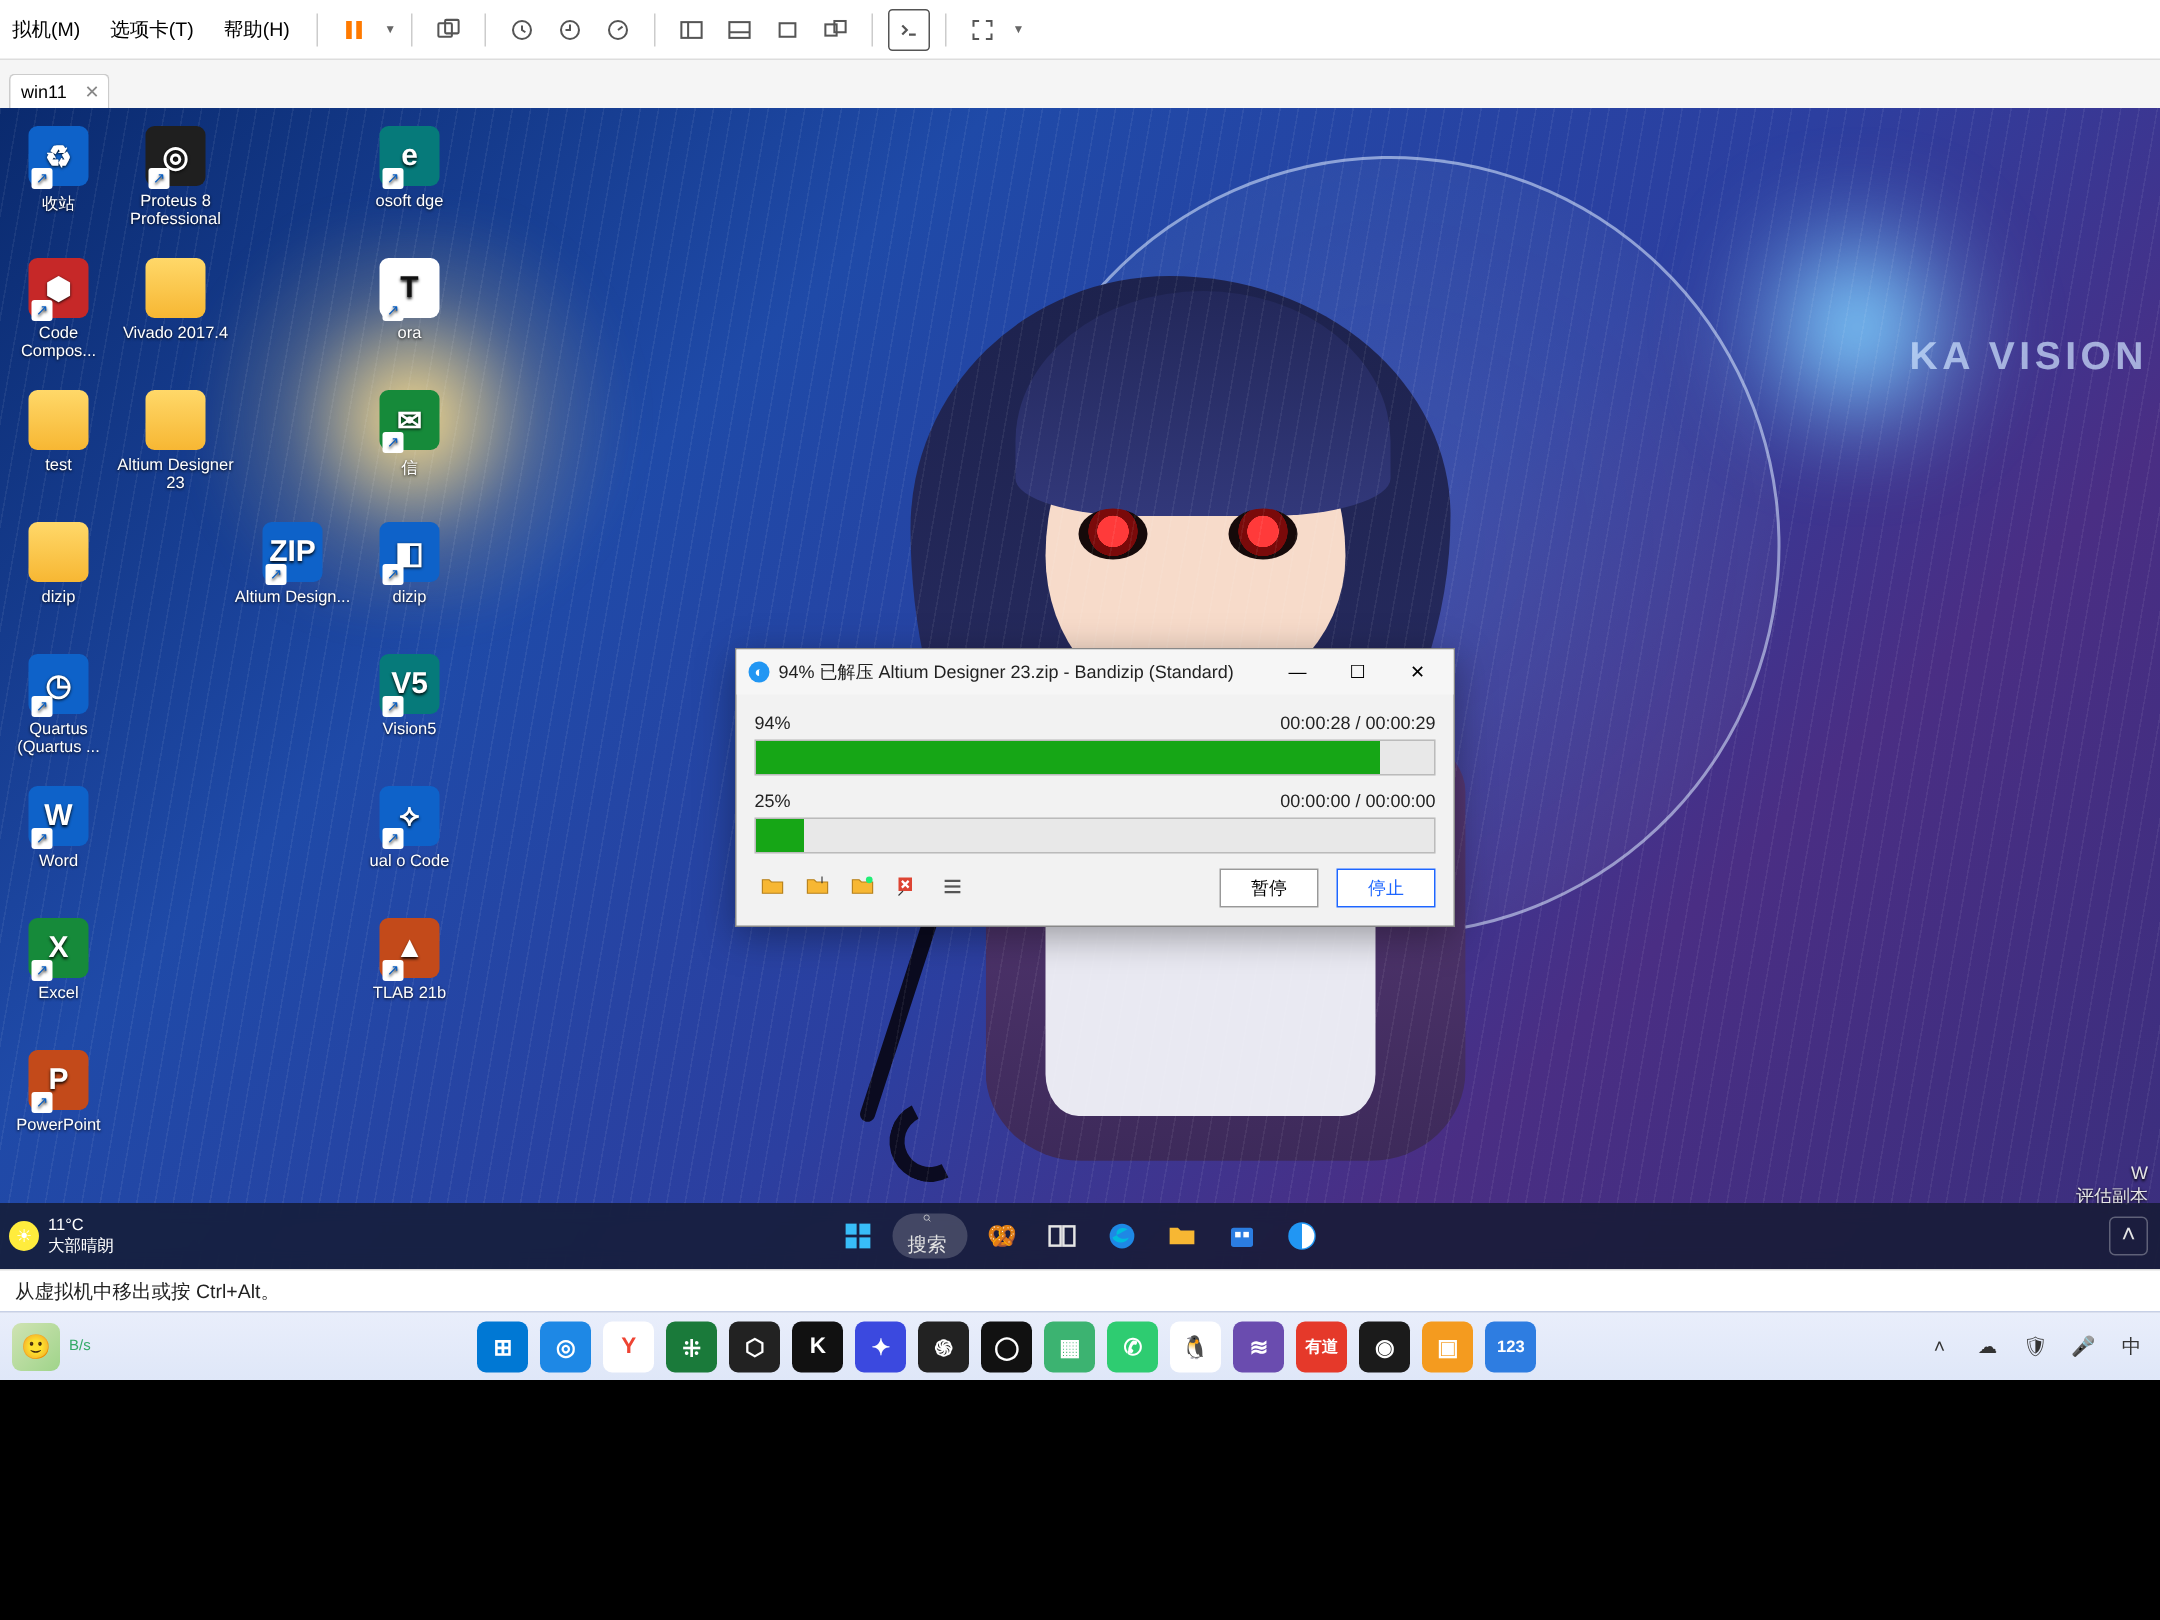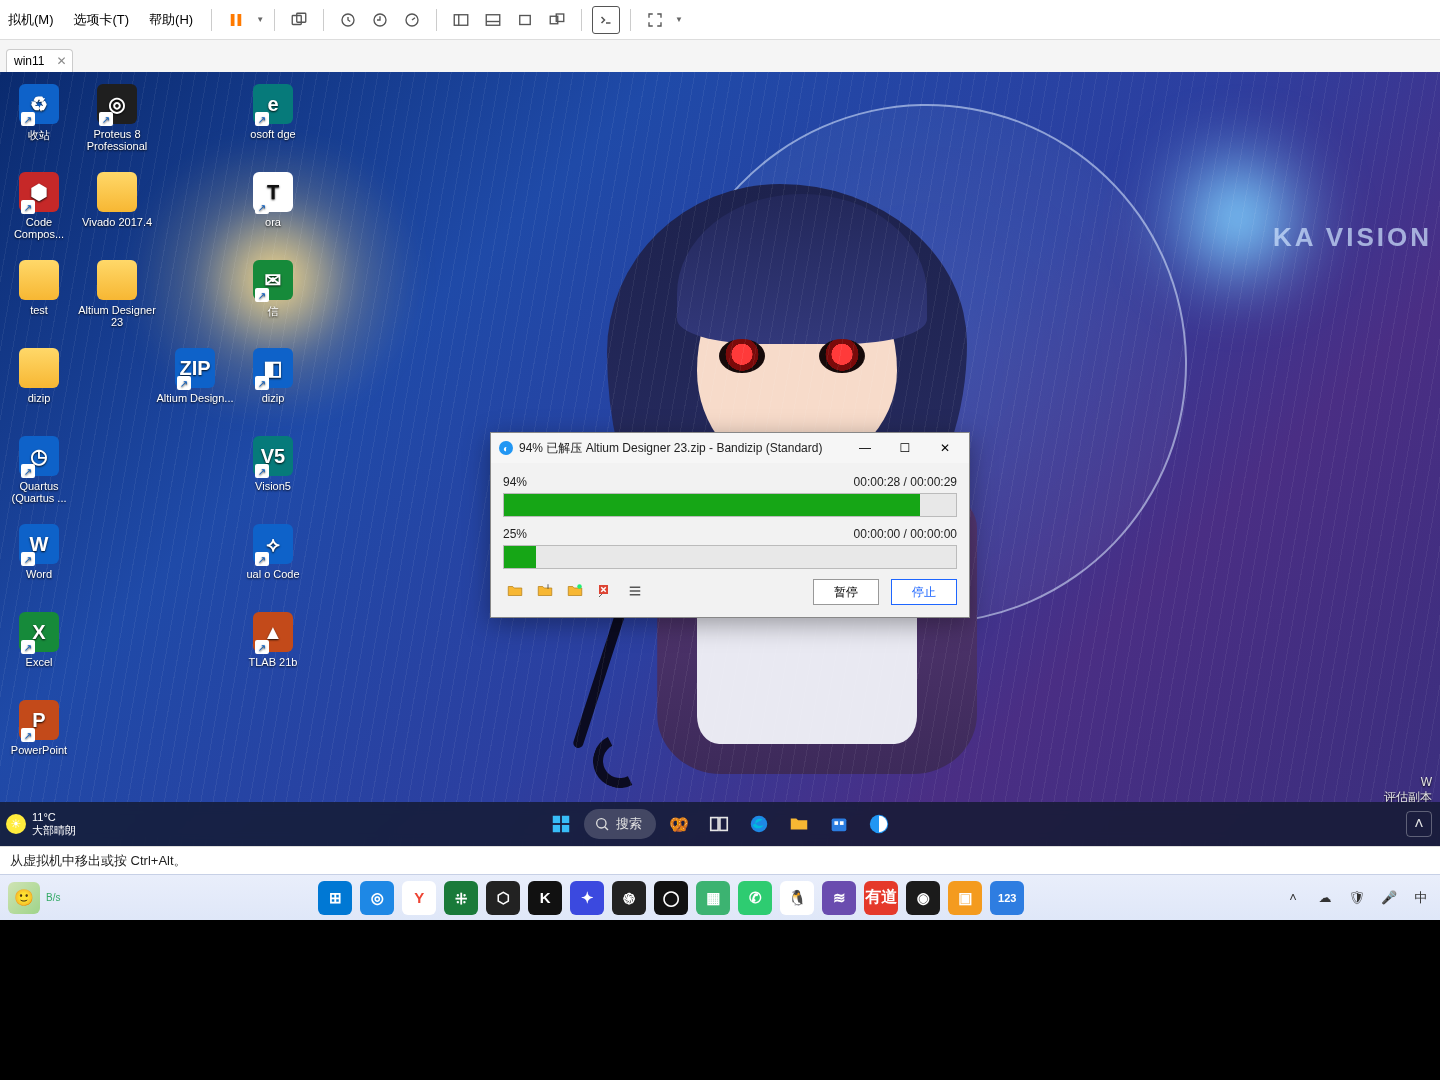--- a/index.html
+++ b/index.html
@@ -73,21 +73,21 @@
 .tool-ic svg{width:18px;height:18px;}
 .dlg-btn { margin-left: 6px; min-width: 66px; height: 26px; background: #fff; border: 1px solid #999; font-size: 12px; cursor: pointer; }
 .dlg-btn.primary { border-color: #1e66ff; color:#1e66ff;}
 .dlg-footer .spacer{flex:1;}
 
 
 .guest-taskbar { position: absolute; left: 0; right: 0; bottom: 0; height: 44px; background: rgba(20,26,48,.82); backdrop-filter: blur(6px); display: flex; align-items: center; }
 .gt-left { position:absolute; left:6px; display:flex; align-items:center; color:#fff; font-size:11px; gap:6px;}
 .gt-left .wic{width:20px;height:20px;border-radius:50%;background:#ffec3d;display:flex;align-items:center;justify-content:center;font-size:12px;}
 .gt-center { margin: 0 auto; display: flex; align-items: center; gap: 6px; }
-.gt-search { display: flex; align-items: center; background: rgba(255,255,255,.18); border-radius: 16px; height: 30px; padding: 0 14px 0 10px; color: #e3e3e3; font-size: 13px; gap:6px; cursor:text;}
+.gt-search { display: flex; align-items: center; background: rgba(255,255,255,.18); border-radius: 16px; height: 30px; padding: 0 14px 0 10px; color: #e3e3e3; font-size: 13px; gap:6px; cursor:text;flex-direction:column;}
 .gt-icon { width: 34px; height: 34px; display: flex; align-items: center; justify-content: center; border-radius: 6px; cursor:pointer;}
 .gt-icon svg{width:22px;height:22px;}
 .gt-right{position:absolute; right:8px; display:flex; align-items:center; gap:8px; color:#e5e5e5;}
 .gt-right .chev{width:26px;height:26px;display:flex;align-items:center;justify-content:center;border:1px solid rgba(255,255,255,.3);border-radius:4px;cursor:pointer;}
 
 
 .vm-status { height: 28px; background: #fff; border-top:1px solid #ddd; display: flex; align-items: center; padding: 0 10px; font-size: 13px; color: #222;}
 
 
 .host-taskbar { height: 46px; background: linear-gradient(180deg,#e9eefb,#dfe7f8); border-top:1px solid #c7d0e6; display: flex; align-items: center; padding: 0 8px; gap: 6px; }
@@ -498,21 +498,21 @@
       <div class="hicon" style="background: rgb(26, 122, 58);">⁜</div>
       <div class="hicon" style="background: rgb(34, 34, 34);">⬡</div>
       <div class="hicon" style="background: rgb(17, 17, 17);">K</div>
       <div class="hicon" style="background: rgb(59, 73, 223);">✦</div>
       <div class="hicon" style="background: rgb(34, 34, 34);">֍</div>
       <div class="hicon" style="background: rgb(17, 17, 17);">◯</div>
       <div class="hicon" style="background: rgb(60, 179, 113);">▦</div>
       <div class="hicon" style="background: rgb(46, 204, 113);">✆</div>
       <div class="hicon" style="background: rgb(255, 255, 255); color: rgb(0, 0, 0);">🐧</div>
       <div class="hicon" style="background: rgb(106, 76, 175);">≋</div>
-      <div class="hicon" style="background: rgb(229, 57, 42); font-size: 16px;">有道</div>
+      <div class="hicon" style="background: rgb(229, 57, 42); font-size: 11px;">有道</div>
       <div class="hicon" style="background: rgb(27, 27, 27);">◉</div>
       <div class="hicon" style="background: rgb(244, 155, 31);">▣</div>
       <div class="hicon" style="background: rgb(46, 125, 225); font-size: 11px;">123</div>
     </div>
   <div class="host-right">
     <div class="tray-ic">˄</div>
     <div class="tray-ic">☁</div>
     <div class="tray-ic">🛡</div>
     <div class="tray-ic">🎤</div>
     <div class="tray-ic">中</div>

